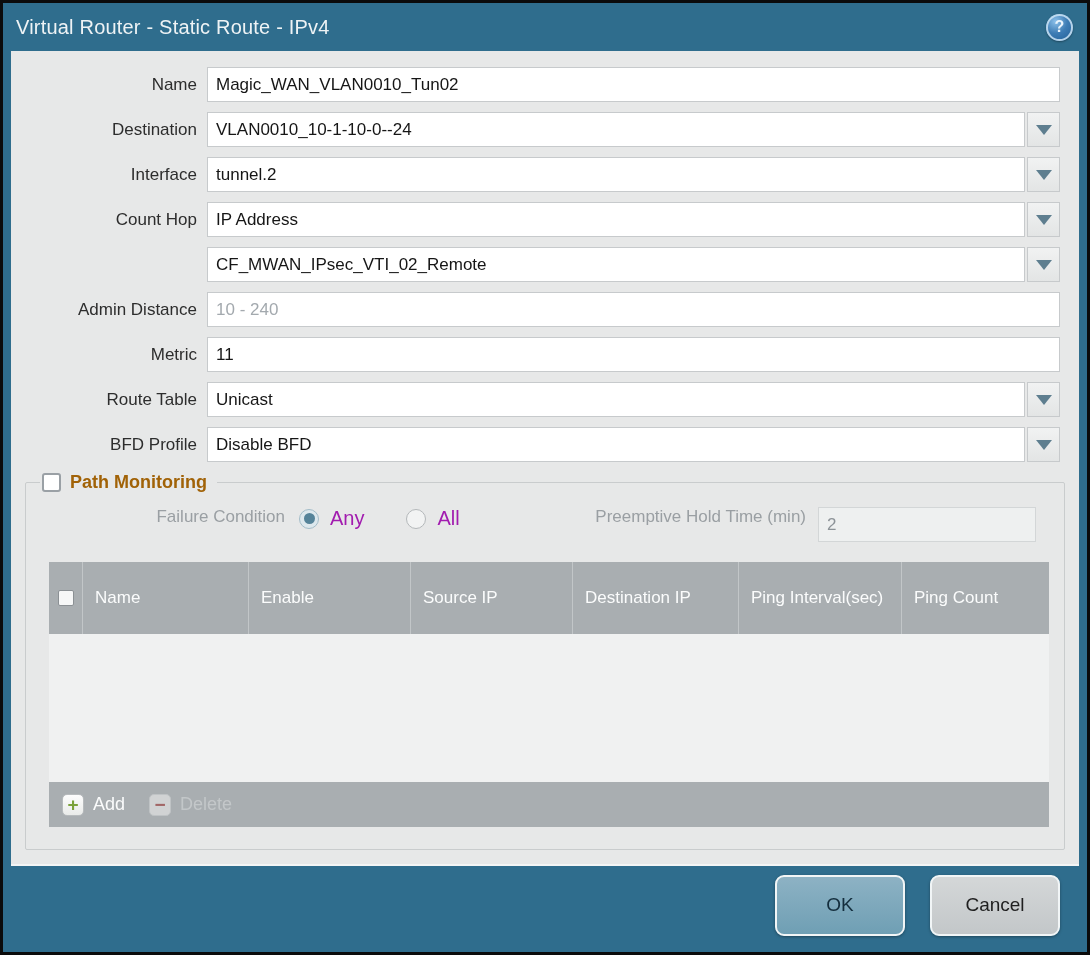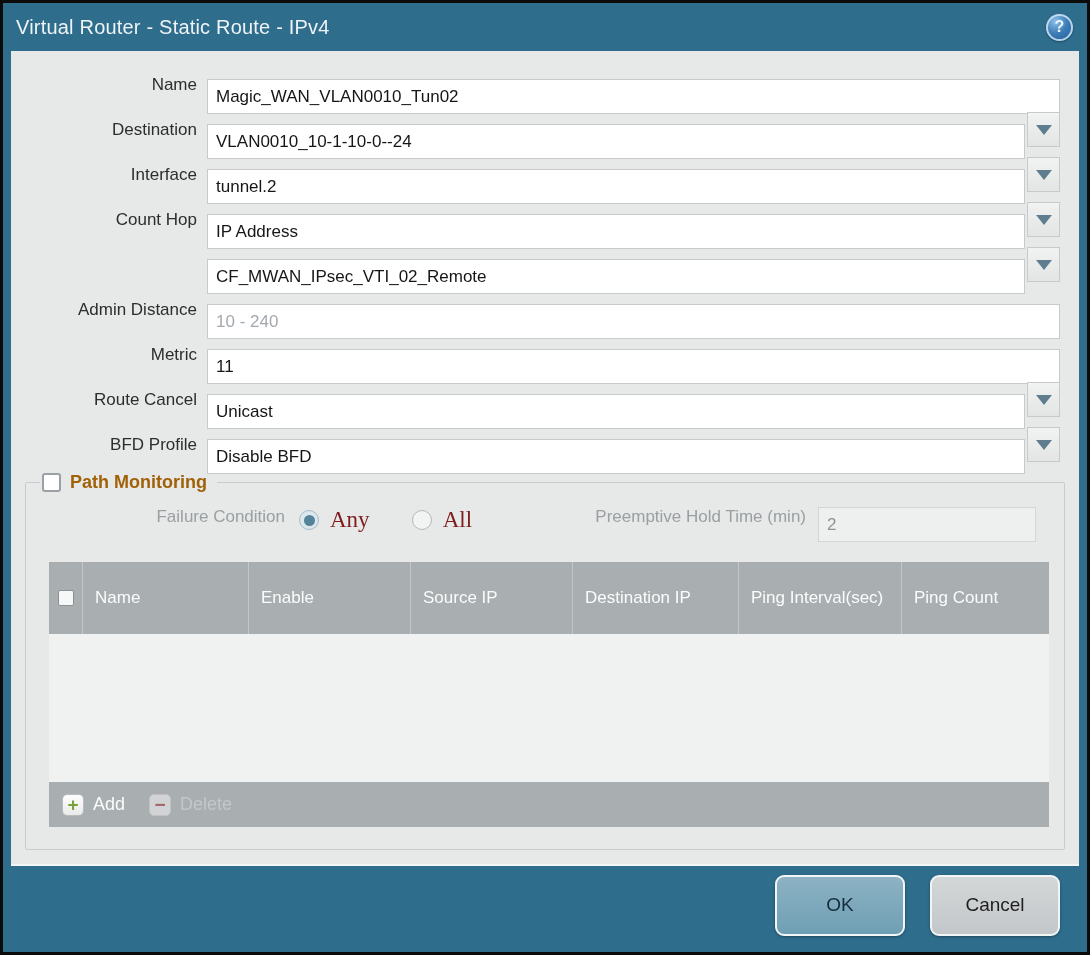--- a/index.html
+++ b/index.html
@@ -46,21 +46,20 @@
     text-align: right; padding-right: 10px;
     font-size: 17px; color: #2d2d2d;
   }
   .field-area { flex: 1; display: flex; height: 35px; }
   .tinput {
     flex: 1; height: 35px; min-width: 0;
     border: 1px solid #c7cacc; background: #fff;
     font-family: "Liberation Sans", sans-serif;
     font-size: 17px; color: #161616; padding: 8px 8px;
     outline: none;
-    margin-top: 12px;
   }
   .tinput::placeholder { color: #a3a9ae; opacity: 1; }
   .dd-btn {
     flex: 0 0 33px; margin-left: 2px; height: 35px;
     background: linear-gradient(#f1f2f2, #e3e5e5);
     border: 1px solid #c7cacc;
     display: flex; align-items: center; justify-content: center;
     cursor: pointer;
   }
   .tri-down {
@@ -90,21 +89,21 @@
               font-size: 17px; color: #9a9fa3; }
   .radio-group { display: flex; align-items: center; gap: 42px; }
   .radio-opt { display: flex; align-items: center; gap: 11px; }
   .radio {
     width: 20px; height: 20px; border-radius: 50%;
     border: 1px solid #b4b8ba; background: #f2f3f3;
     display: flex; align-items: center; justify-content: center; cursor: pointer;
   }
   .radio.checked { border-color: #a3bcc8; background: #dde8ed; }
   .radio.checked::after { content: ""; width: 11px; height: 11px; border-radius: 50%; background: #558399; }
-  .radio-label { font-size: 23px; color: #7f1d1d; font-family: Liberation Serif, serif; }
+  .radio-label { font-size: 20px; color: #a21caf; }
 
   .pm-spacer { flex: 1; }
   .pht-label { font-size: 17px; color: #9a9fa3; padding-right: 12px; }
   .pht-input {
     width: 218px; height: 35px; margin-right: 20px;
     border: 1px solid #d3d6d7; background: #eef0f0;
     font-family: "Liberation Sans", sans-serif;
     font-size: 17px; color: #8d9398; padding: 0 8px; outline: none;
   }
 
@@ -226,21 +225,21 @@
     </div>
 
     <div class="form-row">
       <span class="flabel">Metric</span>
       <div class="field-area">
         <input class="tinput" value="11" style="">
       </div>
     </div>
 
     <div class="form-row">
-      <span class="flabel">Route Cancel</span>
+      <span class="flabel">Route Table</span>
       <div class="field-area">
         <input class="tinput" value="Unicast" style="">
         <span class="dd-btn">
           <span class="tri-down"></span>
         </span>
       </div>
     </div>
 
     <div class="form-row">
       <span class="flabel">BFD Profile</span>

